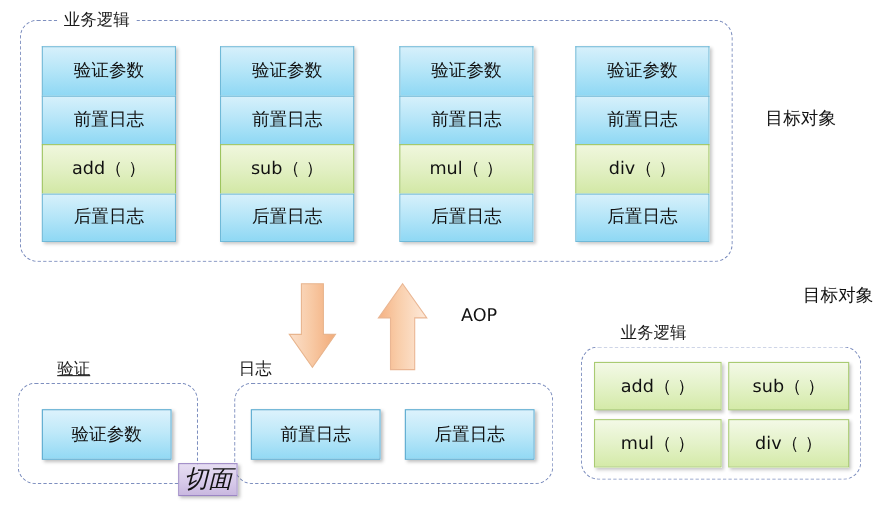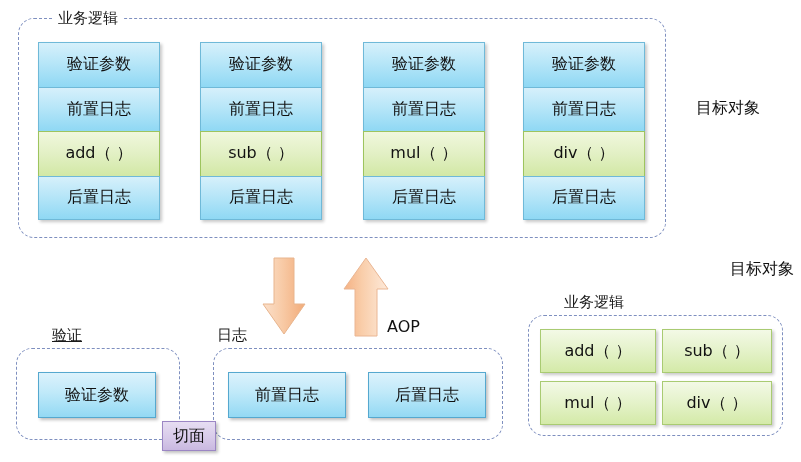--- a/index.html
+++ b/index.html
@@ -107,25 +107,26 @@
 
   
   .badge-purple {
     position: absolute;
     box-sizing: border-box;
     background: linear-gradient(to bottom, #e6ddf2 0%, #d8cbea 55%, #c9b8e0 100%);
     border: 1px solid #9b86c4;
     display: flex;
     align-items: center;
     justify-content: center;
-    font-size: 16px;
+    font-size: 22px;
     color: #111111;
     box-shadow: 2px 2px 3px rgba(0,0,0,0.25);
     white-space: nowrap;
     z-index: 5;
+    font-style: italic;
   }
 
   
   .arrow {
     position: absolute;
   }
 </style>
 </head>
 <body>
 
@@ -180,21 +181,21 @@
     <defs>
       <linearGradient id="gup" x1="0" y1="0" x2="1" y2="0">
         <stop offset="0%" stop-color="#f5b183"></stop>
         <stop offset="40%" stop-color="#f9cda9"></stop>
         <stop offset="100%" stop-color="#fdeadb"></stop>
       </linearGradient>
     </defs>
     <path d="M26,2 L48,33 L37,33 L37,80 L15,80 L15,33 L4,33 Z" fill="url(#gup)" stroke="#eab693" stroke-width="1"></path>
   </svg>
 
-  <div class="free-label" style="left:387px; top:277px;margin-top:40px;">AOP</div>
+  <div class="free-label" style="left:419px; top:277px;">AOP</div>
 
   <div class="group" style="left:16px; top:348px; width:164px; height:92px;"></div>
   <div class="group-label" style="left:46px; top:327px;text-decoration:underline;">验证</div>
 
   <div class="box-blue" style="left:38px; top:372px; width:118px; height:46px;">验证参数</div>
 
   <div class="group" style="left:213px; top:348px; width:290px; height:92px;"></div>
   <div class="group-label" style="left:211px; top:327px;">日志</div>
 
   <div class="box-blue" style="left:228px; top:372px; width:118px; height:46px;">前置日志</div>

